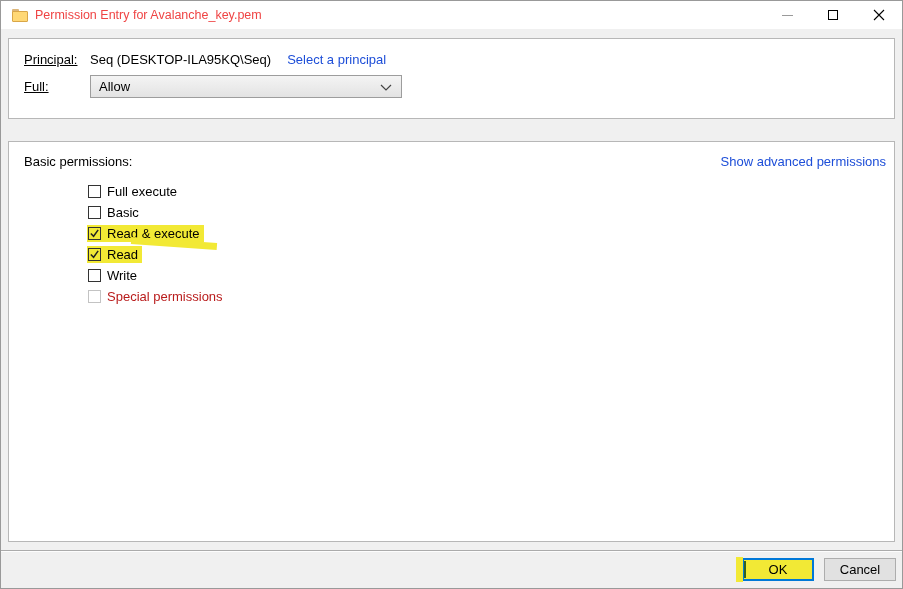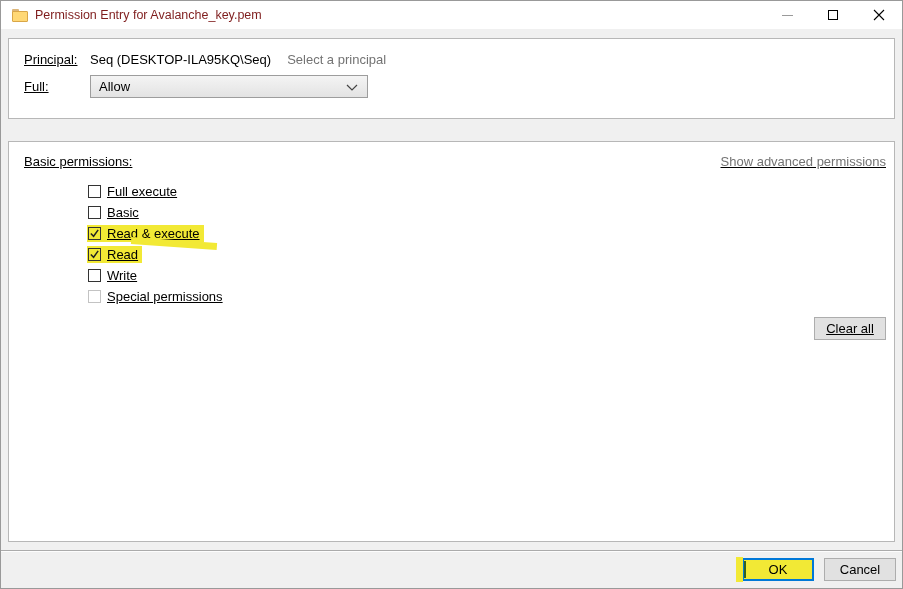--- a/index.html
+++ b/index.html
@@ -20,43 +20,43 @@
 
   
   .titlebar {
     height:28px; background:#ffffff;
     display:flex; align-items:center;
     padding-left:11px;
   }
   .app-icon { width:16px; height:13px; position:relative; margin-right:7px; flex:0 0 auto; }
   .app-icon .tab  { position:absolute; top:0; left:0; width:7px; height:4px; background:#dcb67a; border-radius:1px 1px 0 0; }
   .app-icon .bodyp { position:absolute; top:2px; left:0; width:16px; height:11px; background:#ffd876; border:1px solid #d9a648; border-radius:1px; }
-  .title-text { font-size:12.5px; color:#7f1d1d; }
+  .title-text { font-size:12.5px; color:#ef4444; }
   .win-controls { position:absolute; top:0; right:0; height:28px; display:flex; }
   .win-btn { width:46px; height:28px; display:flex; align-items:center; justify-content:center; }
   .glyph-min { width:11px; height:1px; background:#9a9a9a; display:block; }
   .glyph-max { width:10px; height:10px; border:1px solid #000; display:block; }
 
   
   .panel {
     background:#fff;
     border:1px solid #b7b7b7;
     margin:0 7px;
   }
   .panel-top { margin-top:9px; height:81px; padding:13px 10px 0 15px; }
-  .panel-main { margin-top:22px; height:401px; padding:12px 8px 0 15px;text-decoration:underline; }
+  .panel-main { margin-top:22px; height:401px; padding:12px 8px 0 15px; }
 
   .form-row { display:flex; align-items:center; }
   .form-label { width:66px; flex:0 0 auto;text-decoration:underline; }
   .principal-value { margin-right:16px; }
-  a.link { color:#737373; text-decoration:none; cursor:pointer; }
+  a.link { color:#1d4ed8; text-decoration:none; cursor:pointer; }
 
   .type-row { margin-top:8px; }
   .combobox {
-    width:278px; height:23px;
+    width:312px; height:23px;
     border:1px solid #9d9d9d;
     background:linear-gradient(180deg,#f4f4f4,#e3e3e3);
     display:flex; align-items:center;
     padding-left:8px; position:relative;
   }
   .combo-chevron { position:absolute; right:9px; top:8px; }
 
   
   .perm-header { display:flex; justify-content:space-between; align-items:flex-start; }
   .perm-list { margin:12px 0 0 63px; }
@@ -69,21 +69,21 @@
     margin-right:6px;
     display:flex; align-items:center; justify-content:center;
   }
   .hl { background:#f2e935; }
   .hl .checkbox { background:transparent; }
   .hl-tail::after {
     content:""; position:absolute;
     left:38%; right:-14px; bottom:-5px; height:7px;
     background:#f2e935; transform:rotate(4deg);
   }
-  .perm-row.disabled { color:#000000; }
+  .perm-row.disabled { color:#b91c1c; }
   .perm-row.disabled .checkbox { border-color:#c3c3c3; }
 
   .clear-row { display:flex; justify-content:flex-end; margin-top:10px; }
 
   
   .btn {
     min-width:72px; height:23px;
     background:#e1e1e1;
     border:1px solid #adadad;
     font-family:"Liberation Sans", sans-serif;
@@ -206,23 +206,20 @@
 
       <div class="perm-row disabled">
         <span class="perm-item">
           <span class="checkbox"></span>
           <span>Special permissions</span>
         </span>
       </div>
 
     </div>
 
-    <div class="clear-row">
-      <button class="btn">Clear all</button>
-    </div>
   </div>
 
   <div class="footer-sep"></div>
   <div class="footer">
     <button class="btn btn-ok">OK</button>
     <button class="btn">Cancel</button>
   </div>
 
 </div>
 

